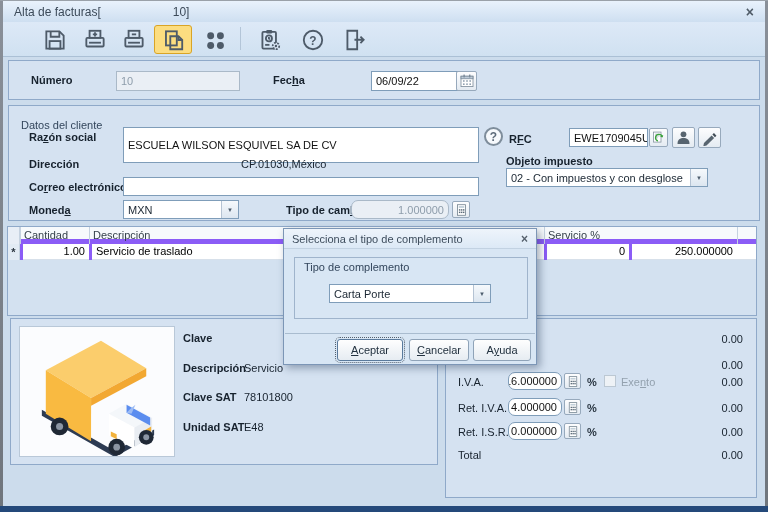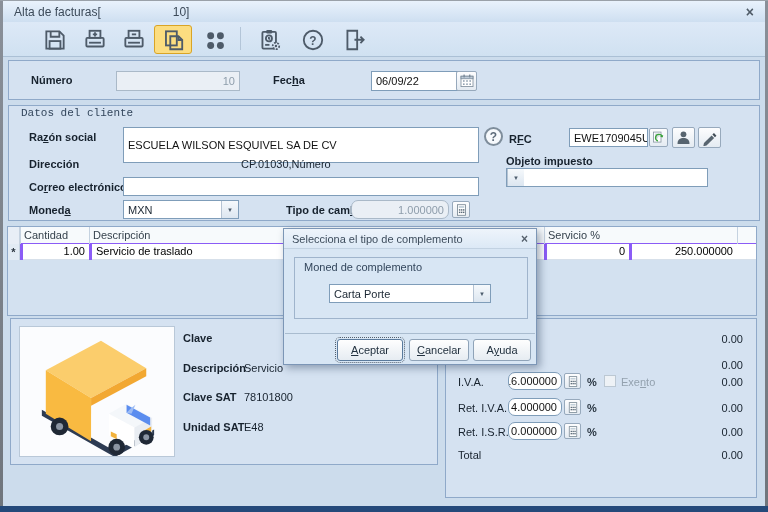--- a/index.html
+++ b/index.html
@@ -33,40 +33,40 @@
   .ticon-stroke { stroke:#4e5b69; stroke-width:1.7; fill:none; }
 
   .panel { position:absolute; background:#d5e2f1; border:1px solid #8fa9c9; }
   .lbl { position:absolute; font-weight:bold; color:#17222e; white-space:nowrap; }
   .val { position:absolute; color:#17222e; white-space:nowrap; }
   .gray { color:#93a1ae; }
 
   .tb { position:absolute; background:#fff; border:1px solid #7f9db9; display:flex;
         align-items:center; padding:0 4px; color:#111; overflow:hidden; white-space:nowrap; }
   .tb.dis { background:#eaeff5; border-color:#aab9c8; color:#8e9dab; }
-  .center { justify-content:flex-end; } .rightal { justify-content:flex-end;border-radius:7px; }
+  .center { justify-content:flex-start; } .rightal { justify-content:flex-end;border-radius:7px; }
 
   .combo { position:absolute; background:#fff; border:1px solid #7f9db9; display:flex; align-items:stretch; }
   .combo .ctxt { flex:1; padding:0 4px; display:flex; align-items:center; overflow:hidden; white-space:nowrap; }
   .combo .carrow { width:17px; border-left:1px solid #b5c3d3;
                    background:linear-gradient(#f6f9fc,#dce6f0); display:flex;
                    align-items:center; justify-content:center; color:#4e5e6e; font-size:6px; }
 
   .sbtn { position:absolute; background:linear-gradient(#fdfdfe,#e4ebf2); border:1px solid #97a9bc;
           border-radius:2px; display:flex; align-items:center; justify-content:center; }
 
   .qcircle { position:absolute; width:19px; height:19px; border-radius:50%; border:2px solid #7e8d9b;
              background:#f6f9fc; display:flex; align-items:center; justify-content:center;
              font-weight:bold; color:#5c6b7a; font-size:12px; }
 
   
   .grid { position:absolute; left:7px; top:226px; width:750px; height:90px;
           background:#d3e1f0; border:1px solid #8fa9c9; }
   .ghead { position:absolute; left:0; right:0; top:0; height:17px; background:#f7fafc;
-           border-bottom:1px solid #8b5cf6; }
+           border-bottom:5px solid #8b5cf6; }
   .gh-cell { position:absolute; top:0; height:17px; border-left:1px solid #c5d2e0;
              padding:2px 3px 0 3px; color:#36424d; white-space:nowrap; overflow:hidden; }
   .grow { position:absolute; left:0; right:0; top:17px; height:16px; background:#fff;
           border-bottom:1px solid #d7e0ea; }
   .g-cell { position:absolute; top:0; height:16px; padding:1px 4px 0 4px;
             border-left:3px solid #8b5cf6; white-space:nowrap; overflow:hidden; color:#000; }
   .g-right { text-align:right; }
   .gsel-h { position:absolute; left:0; top:0; width:12px; height:17px; background:#e8eef6;
             border-right:1px solid #c5d2e0; }
   .gsel { position:absolute; left:0; top:0; width:12px; height:16px; background:#e2ebf4;
@@ -196,21 +196,21 @@
             <rect x="13" y="9" width="2" height="2"></rect>
           <rect x="5" y="13" width="2" height="2"></rect>
             <rect x="9" y="13" width="2" height="2"></rect>
             <rect x="13" y="13" width="2" height="2"></rect>
         </g>
       </svg>
     </div>
   </div>
 
   <div class="panel" style="left:8px; top:105px; width:752px; height:116px;">
-    <span class="val" style="left:12px; top:1px; color:#33465c;font-family:Liberation Mono, monospace;">Datos del cliente</span>
+    <span class="val" style="left:12px; top:13px; color:#33465c;">Datos del cliente</span>
 
     <span class="lbl" style="left:20px; top:25px;">Ra<u>z</u>ón social</span>
     <div class="tb" style="left:114px; top:21px; width:356px; height:36px;">
       <span>ESCUELA WILSON ESQUIVEL SA DE CV</span>
     </div>
     <div class="qcircle" style="left:475px; top:21px;">
       <span>?</span>
     </div>
 
     <span class="lbl" style="left:500px; top:27px;">R<u>F</u>C</span>
@@ -233,24 +233,25 @@
       </svg>
     </div>
     <div class="sbtn" style="left:689px; top:21px; width:23px; height:21px;">
       <svg width="17" height="17" viewBox="0 0 20 20">
         <path d="M3.5,16.5 l9,-9 l3,3 l-9,9 l-3.8,0.8 z" fill="#57646f"></path>
         <path d="M13.4,6.6 l1.8,-1.8 l3,3 l-1.8,1.8 z" fill="#414c56"></path>
       </svg>
     </div>
 
     <span class="lbl" style="left:20px; top:52px;">Dirección</span>
-    <span class="val" style="left:232px; top:52px;">CP.01030,Número</span>
+    <span class="val" style="left:232px; top:52px;">CP.01030,México</span>
 
     <span class="lbl" style="left:497px; top:49px;">Objeto impuesto</span>
     <div class="combo" style="left:497px; top:62px; width:202px; height:19px;">
+      <span class="ctxt">02 - Con impuestos y con desglose</span>
       <span class="carrow">▼</span>
     </div>
 
     <span class="lbl" style="left:20px; top:75px;">Co<u>r</u>reo electrónico</span>
     <div class="tb" style="left:114px; top:71px; width:356px; height:19px;">
       <span></span>
     </div>
 
     <span class="lbl" style="left:20px; top:98px;">Moned<u>a</u></span>
     <div class="combo" style="left:114px; top:94px; width:116px; height:19px;">
@@ -398,21 +399,21 @@
     <span class="val" style="left:12px; top:130px;">Total</span>
     <span class="val" style="right:13px; top:130px;">0.00</span>
   </div>
 
   <div class="dialog">
     <div class="dlg-title">
       <span>Selecciona el tipo de complemento</span>
       <span class="dlg-close">×</span>
     </div>
     <div class="dlg-group">
-      <span class="dlg-group-title">Moned de complemento</span>
+      <span class="dlg-group-title">Tipo de complemento</span>
     </div>
     <div class="combo" style="left:45px; top:55px; width:162px; height:19px;">
       <span class="ctxt">Carta Porte</span>
       <span class="carrow">▼</span>
     </div>
     <div class="dlg-footer">
       <div class="dbtn focused" style="left:52px; width:66px;"><u>A</u>ceptar</div>
       <div class="dbtn" style="left:124px; width:60px;"><u>C</u>ancelar</div>
       <div class="dbtn" style="left:188px; width:58px;">A<u>y</u>uda</div>
     </div>

